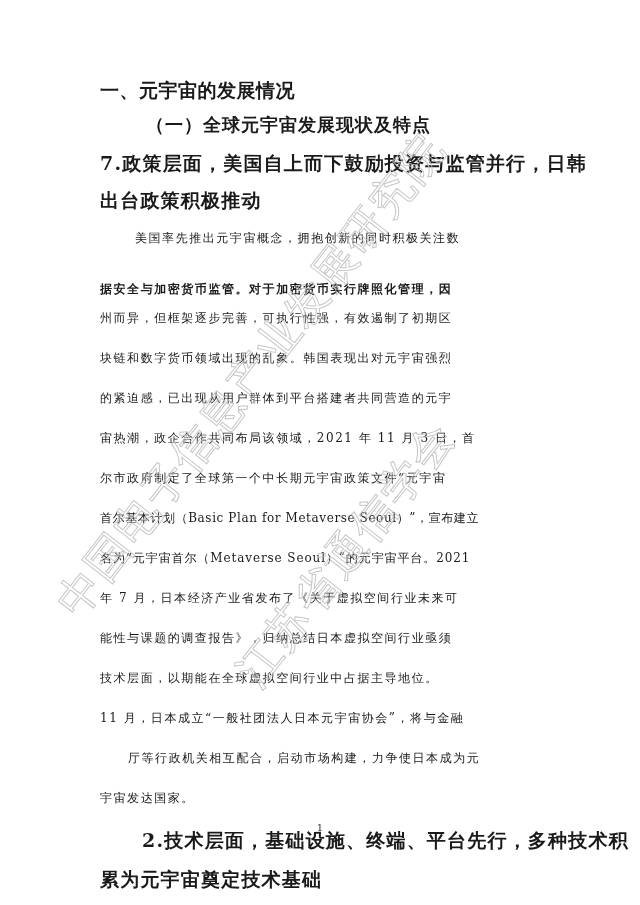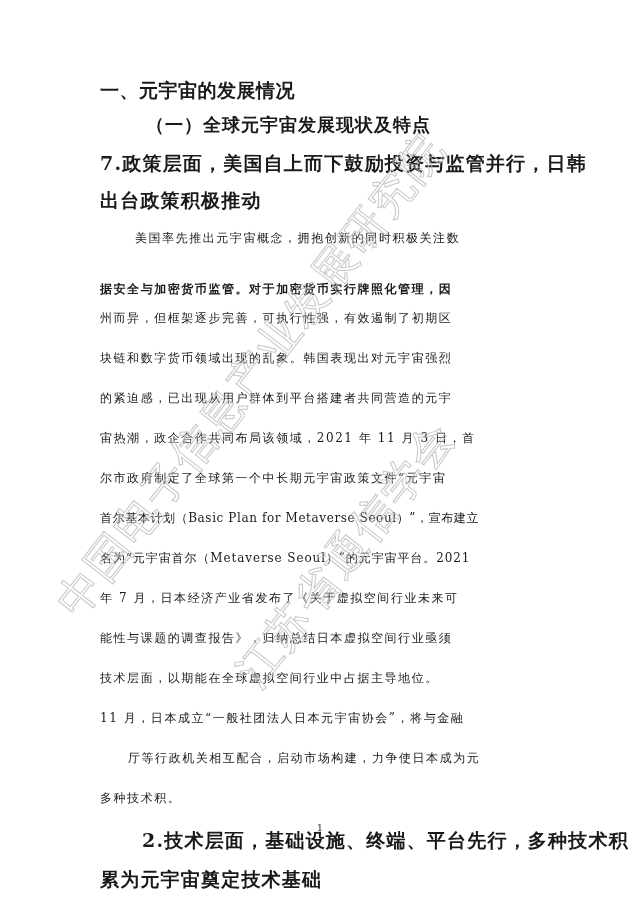--- a/index.html
+++ b/index.html
@@ -37,21 +37,21 @@
     <div class="line p" style="top:308px;">的紧迫感，已出现从用户群体到平台搭建者共同营造的元宇</div>
     <div class="line p" style="top:348px;">宙热潮，政企合作共同布局该领域，2021 年 11 月 3 日，首</div>
     <div class="line p" style="top:388px;">尔市政府制定了全球第一个中长期元宇宙政策文件“元宇宙</div>
     <div class="line p" style="top:428px; letter-spacing:0.6px;">首尔基本计划（Basic Plan for Metaverse Seoul）”，宣布建立</div>
     <div class="line p" style="top:468px; letter-spacing:0.9px;">名为“元宇宙首尔（Metaverse Seoul）”的元宇宙平台。2021</div>
     <div class="line p" style="top:508px;text-align:right;">年 7 月，日本经济产业省发布了《关于虚拟空间行业未来可</div>
     <div class="line p" style="top:548px;">能性与课题的调查报告》，归纳总结日本虚拟空间行业亟须</div>
     <div class="line p" style="top:588px;">技术层面，以期能在全球虚拟空间行业中占据主导地位。</div>
     <div class="line p" style="top:628px;">11 月，日本成立“一般社团法人日本元宇宙协会”，将与金融</div>
     <div class="line p" style="top:668px;margin-left:28px;">厅等行政机关相互配合，启动市场构建，力争使日本成为元</div>
-    <div class="line p" style="top:708px;">多种技术积。</div>
+    <div class="line p" style="top:708px;">宇宙发达国家。</div>
 
     <div class="line h3" style="top:750px; left:22px;margin-left:20px;">2.技术层面，基础设施、终端、平台先行，多种技术积</div>
     <div class="line h3" style="top:789px;">累为元宇宙奠定技术基础</div>
     <div class="line p" style="top:828px; left:35px;">美国作为元宇宙开拓者，底层技术领先，产业布局全面。</div>
   </div>
 
   <div class="page-number">1</div>
 
   <div class="watermark" style="left:90px; top:570px; transform: rotate(-52deg);">中国电子信息产业发展研究院</div>
   <div class="watermark" style="left:270px; top:640px; transform: rotate(-52deg);">江苏省通信学会</div>

